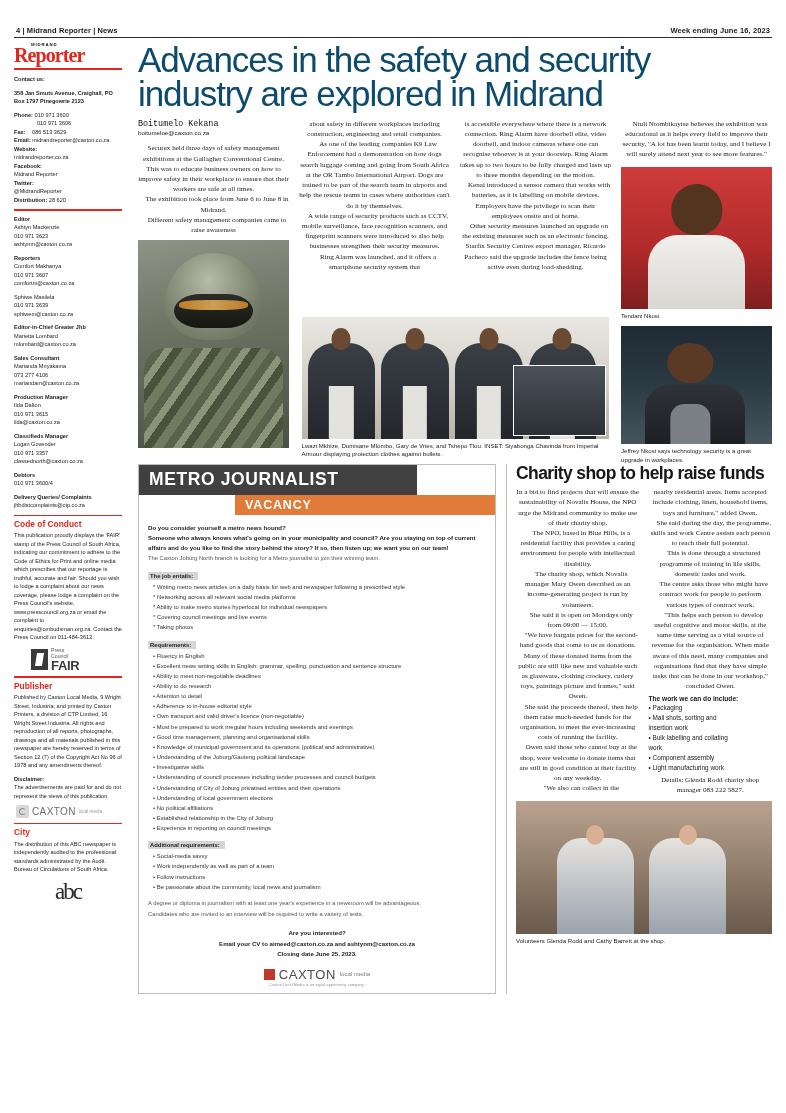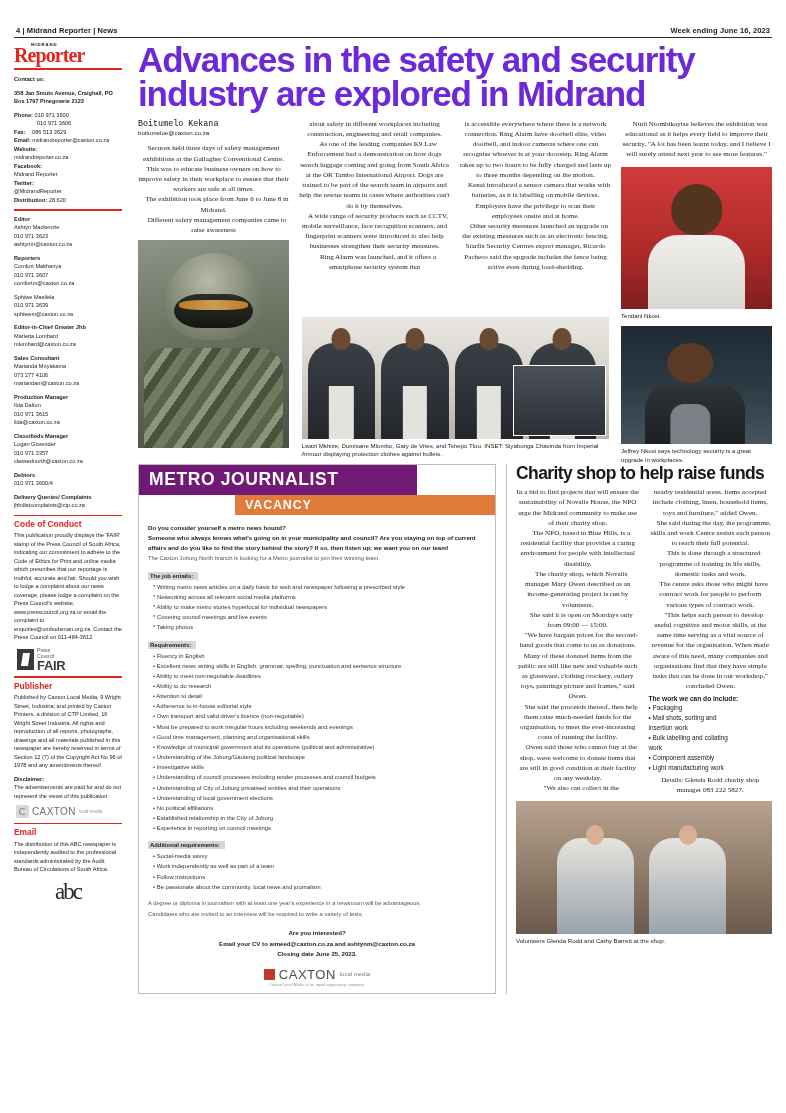--- a/index.html
+++ b/index.html
@@ -31,42 +31,42 @@
                  margin-left: 17px; line-height: 1; margin-bottom:-1px;}
   .logo-word { font-size: 20px; font-weight: bold; color: #e0261d; letter-spacing: -.9px;
                line-height: .95; font-family: "Liberation Serif", serif; }
   .rail p { font-size: 5.6px; line-height: 1.52; color: #1d1d1d; margin-bottom: 5px; word-wrap: break-word; }
   .rail b, .rail .lbl { font-weight: bold; }
   .red-rule { height: 1.4px; background: #e0261d; margin: 5px 0 4px 0; }
   .rail .red-head { color: #e0261d; font-weight: bold; font-size: 8.4px; margin-bottom: 2px; line-height:1.1;}
   .tiny { font-size: 5.3px; line-height: 1.5; }
 
   
-  .fair { display: flex; align-items: center; gap: 3px; margin: 6px 0 2px 3px; }
+  .fair { display: flex; align-items: center; gap: 3px; margin: 6px 0 2px 17px; }
   .fair .sq { width: 17px; height: 21px; background: #3a3a3a; position: relative; }
   .fair .sq:after { content:""; position:absolute; left:5px; top:4px; width:7px; height:13px;
                     background:#fff; transform: skewX(-9deg); }
   .fair .txt1 { font-size: 5.2px; line-height: 1.15; color: #555; }
   .fair .txt2 { font-size: 13px; font-weight: bold; color: #3a3a3a; letter-spacing: -.3px; line-height:.9;}
 
   
   .cax { display: flex; align-items: center; gap: 3px; margin: 4px 0 0 2px; }
   .cax .mark { width: 13px; height: 13px; background: #d8d8d8; border-radius: 2px; position: relative;}
   .cax .mark:after{content:"";position:absolute;inset:3px;border:1.6px solid #8c8c8c;border-radius:50%;
                    border-right-color:transparent;}
   .cax .cx { font-size: 10px; color: #6d6d6d; letter-spacing: .4px; }
   .cax .lm { font-size: 4.6px; color: #9a9a9a; }
   .abc { font-size: 23px; color: #2b2b2b; letter-spacing: -2px; text-align:center;
          font-family: "Liberation Serif", serif; margin-top: 2px; }
 
   
   .headline {
     font-family: "Liberation Sans", sans-serif;
-    font-weight: bold; font-size: 35px; line-height: .97;
-    letter-spacing: -1.1px; color: #6d28d9;
+    font-weight: normal; font-size: 35px; line-height: .97;
+    letter-spacing: -1.1px; color: #0c4a6e;
     padding-left: 8px; margin-bottom: 8px;
   }
 
   
   .cols4 { display: flex; gap: 10px; padding-left: 8px; }
   .col { flex: 1 1 0; min-width: 0; }
   .byline { font-size: 8.4px; font-weight: normal; color: #111; line-height:1.25;
             font-family: Liberation Mono, monospace; margin-bottom: 0px;}
   .byline-mail { font-size: 6.2px; color: #222; margin-bottom: 7px; }
   .bodytext { font-family: "Liberation Serif", serif; font-size: 7.1px; line-height: 1.44;
@@ -118,21 +118,21 @@
   .pp2-head{position:absolute;left:46%;top:14%;transform:translateX(-50%);
      width:30%;height:34%;background:#5a3a24;border-radius:50%;}
   .pp2-body{position:absolute;left:16%;bottom:0;width:66%;height:50%;
      background:linear-gradient(180deg,#2f3338,#1c2023);border-radius:24px 24px 0 0;}
   .pp2-neck{position:absolute;left:46%;bottom:0;transform:translateX(-50%);
      width:26%;height:34%;background:#7b8086;border-radius:14px 14px 0 0;}
 
   
   .lower { display: flex; gap: 10px; padding-left: 8px; margin-top: 5px; }
   .advert { width: 358px; flex: 0 0 358px; border: 1px solid #bdbdbd; background:#fff; }
-  .ad-red { background: #701a75; color: #fff; font-size: 17.5px; font-weight: bold;
+  .ad-red { background: #404040; color: #fff; font-size: 17.5px; font-weight: bold;
             letter-spacing: .6px; padding: 4px 10px 5px 10px; width: 78%; }
   .ad-orange { background: #e07b39; color: #fff; font-size: 12.5px; font-weight: bold;
             letter-spacing: .8px; padding: 3px 10px 3px 10px; margin-left: 27%;
             width: 73%; text-align: left; }
   .ad-in { padding: 8px 9px 6px 9px; }
   .ad-lead { font-size: 6.1px; font-weight: bold; line-height: 1.62; color: #222; }
   .ad-lead-sub { font-size: 5.8px; line-height:1.6; color: #555; margin-top: 2px;}
   .ad-sec { display:inline-block; background: #d6d6d6; font-size: 5.9px; font-weight: bold;
             padding: 1px 5px 1px 2px; margin: 7px 0 2px 0; color:#222;}
   .ad-li { font-size: 5.9px; line-height: 1.72; color: #333; padding-left: 5px; }
@@ -279,21 +279,21 @@
       </p>
 
       <div class="cax">
         <div class="mark"></div>
         <span class="cx">CAXTON</span>
         <span class="lm">local media</span>
       </div>
 
       <div class="red-rule"></div>
 
-      <div class="red-head">Email</div>
+      <div class="red-head">City</div>
       <p class="tiny">The distribution of this ABC newspaper is independently audited to the professional standards administrated by the Audit Bureau of Circulations of South Africa.</p>
       <div class="abc">abc</div>
     </aside>
 
     <section class="mainzone">
 
       <h1 class="headline">Advances in the safety and security industry are explored in Midrand</h1>
 
       <div class="cols4">
 

